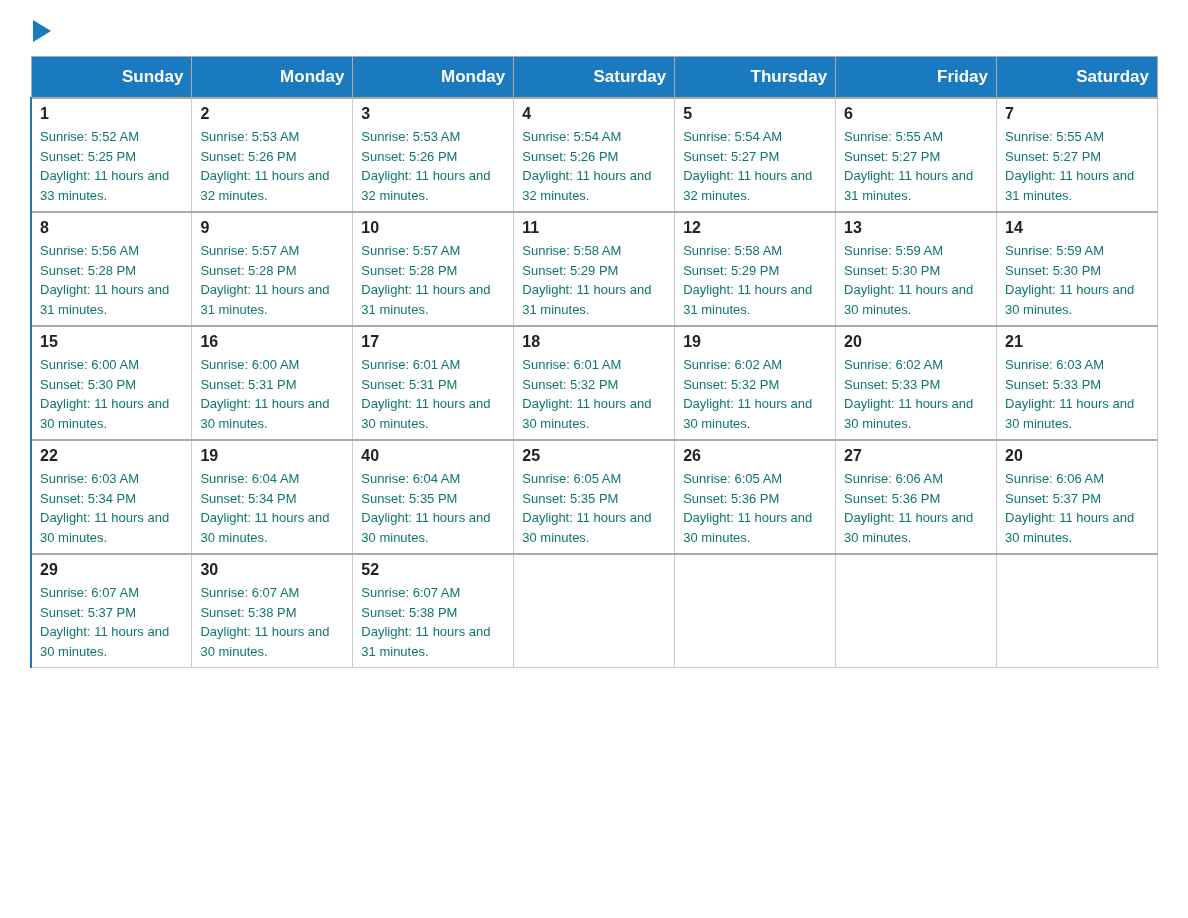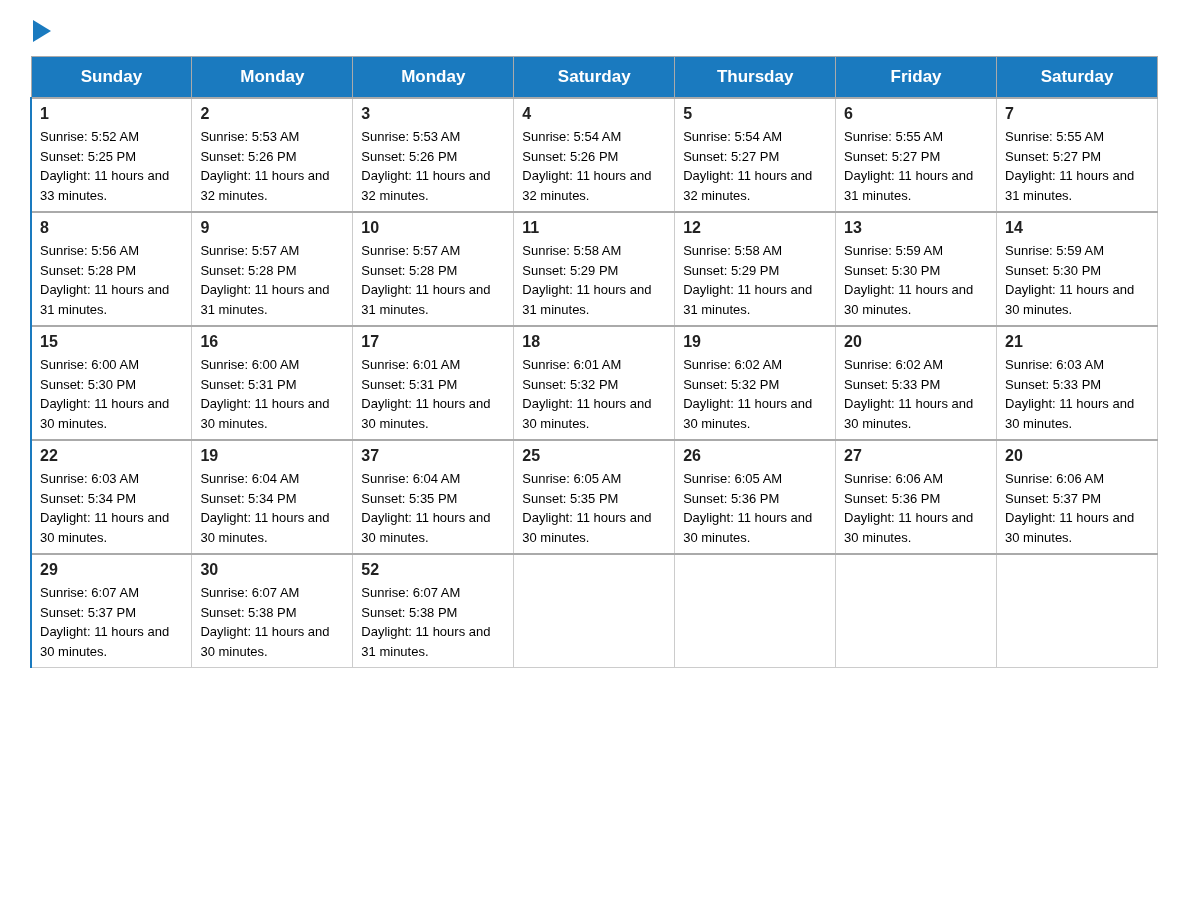--- a/index.html
+++ b/index.html
@@ -37,21 +37,21 @@
       border-collapse: collapse;
       border: 1px solid #aaa;
     }
 
     .calendar thead tr th {
       background-color: #1a7abf;
       color: #fff;
       font-size: 17px;
       font-weight: bold;
       padding: 10px 8px;
-      text-align: center;
+      text-align: right;
       border: 1px solid #aaa;
     }
 
     .calendar tbody tr td {
       vertical-align: top;
       padding: 6px 8px;
       border: 1px solid #ccc;
       width: 14.28%;
       min-height: 100px;
       font-size: 13px;
@@ -61,21 +61,21 @@
     .day-number {
       font-size: 16px;
       font-weight: bold;
       color: #222;
       display: block;
       margin-bottom: 4px;
     }
 
     .day-info {
       font-size: 13px;
-      color: #000000;
+      color: #0f766e;
       line-height: 1.5;
     }
 
     .empty-cell {
       background: #fff;
     }
 
     .calendar tbody tr:nth-child(odd) td {
       background-color: #fff;
     }
@@ -246,21 +246,21 @@
       <tr>
         <td>
         <span class="day-number">22</span>
         <span class="day-info">Sunrise: 6:03 AM<br>Sunset: 5:34 PM<br>Daylight: 11 hours and 30 minutes.</span>
       </td>
         <td>
         <span class="day-number">19</span>
         <span class="day-info">Sunrise: 6:04 AM<br>Sunset: 5:34 PM<br>Daylight: 11 hours and 30 minutes.</span>
       </td>
         <td>
-        <span class="day-number">37</span>
+        <span class="day-number">40</span>
         <span class="day-info">Sunrise: 6:04 AM<br>Sunset: 5:35 PM<br>Daylight: 11 hours and 30 minutes.</span>
       </td>
         <td>
         <span class="day-number">25</span>
         <span class="day-info">Sunrise: 6:05 AM<br>Sunset: 5:35 PM<br>Daylight: 11 hours and 30 minutes.</span>
       </td>
         <td>
         <span class="day-number">26</span>
         <span class="day-info">Sunrise: 6:05 AM<br>Sunset: 5:36 PM<br>Daylight: 11 hours and 30 minutes.</span>
       </td>

